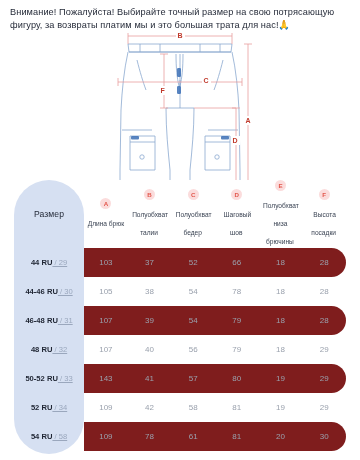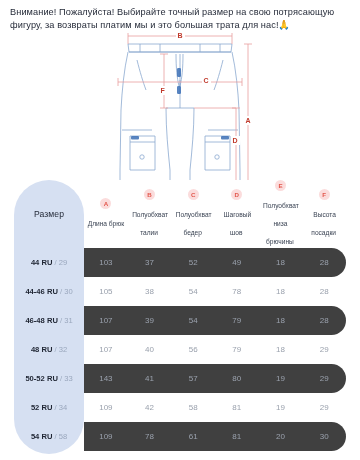--- a/index.html
+++ b/index.html
@@ -79,29 +79,29 @@
     padding: 0 1px;
   }
 
   tbody tr { height: 29px; }
   tbody td {
     text-align: center;
     vertical-align: middle;
     font-size: 8px;
     color: #9aa1ad;
   }
-  tbody tr.alt td { background: #404040; }
+  tbody tr.alt td { background: #7f1d1d; }
   tbody tr.alt td.last-m { border-radius: 0 14.5px 14.5px 0; }
   td.size-cell {
     font-size: 7.6px;
     color: #1f2533;
     background: transparent !important;
   }
   td.size-cell b { font-weight: bold; }
-  td.size-cell span.alt-size { color: #9aa7bd; font-weight: normal; }
+  td.size-cell span.alt-size { color: #9aa7bd; font-weight: normal; text-decoration: underline; }
 </style>
 </head>
 <body>
 
 <div id="root">
 
   <p class="notice">
     <span>Внимание! Пожалуйста! Выбирайте точный размер на свою потрясающую фигуру, за возвраты платим мы и это большая трата для нас!</span><span class="emoji">🙏</span>
   </p>
 
@@ -236,21 +236,21 @@
             <span class="mlabel">Высота посадки</span>
           </th>
         </tr>
       </thead>
       <tbody id="tbody">
           <tr class="alt">
             <td class="size-cell"><b>44 RU</b><span class="alt-size"> / 29</span></td>
             <td>103</td>
             <td>37</td>
             <td>52</td>
-            <td>49</td>
+            <td>66</td>
             <td>18</td>
             <td class="last-m">28</td>
           </tr>
           <tr>
             <td class="size-cell"><b>44-46 RU</b><span class="alt-size"> / 30</span></td>
             <td>105</td>
             <td>38</td>
             <td>54</td>
             <td>78</td>
             <td>18</td>

